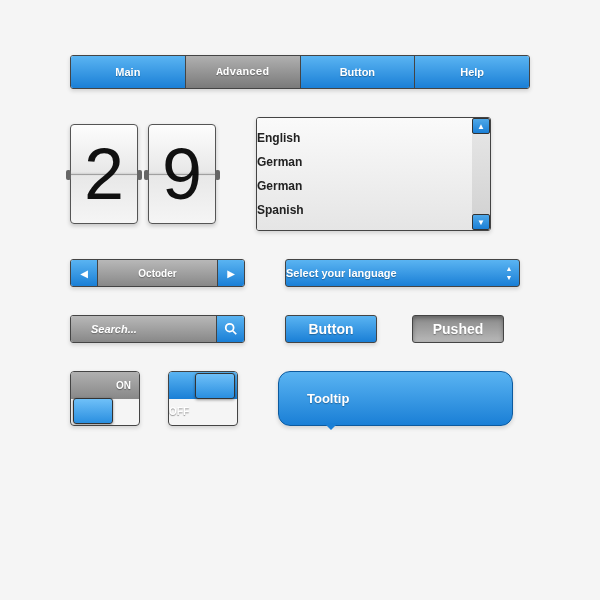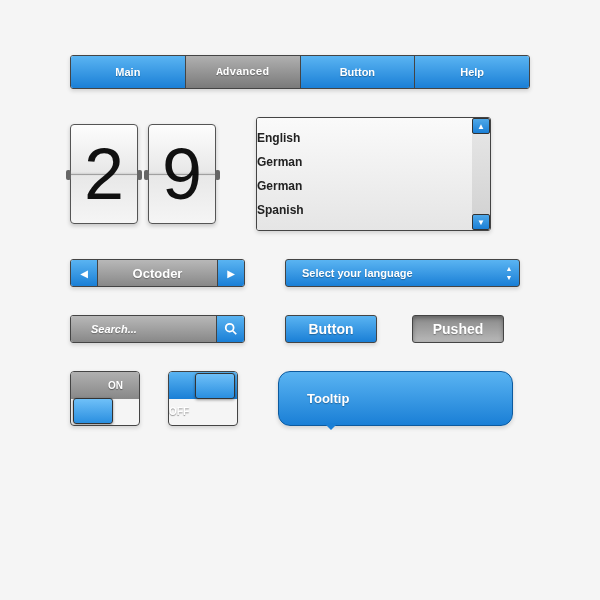--- a/index.html
+++ b/index.html
@@ -24,41 +24,41 @@
 .listbox-wrap { display: flex; width: 235px; border: 1px solid #444; border-radius: 3px; overflow: hidden; box-shadow: 0 2px 4px rgba(0,0,0,0.15); }
 .listbox { flex: 1; background: linear-gradient(#fafafa, #e5e5e5); padding: 8px 0; }
 .listitem { padding: 5px 0; font-size: 12px; color: #222; font-weight: bold; }
 .scroll { width: 18px; background: linear-gradient(#e8e8e8, #d0d0d0); display: flex; flex-direction: column; }
 .scroll .arr { height: 16px; background: linear-gradient(#4fa8e8, #1a7fd6); display: flex; align-items: center; justify-content: center; color: #fff; font-size: 8px; border: 1px solid #333; border-radius: 2px; }
 .scroll .track { flex: 1; }
 
 
 .spinner { display: flex; width: 175px; height: 28px; border: 1px solid #444; border-radius: 3px; overflow: hidden; box-shadow: 0 2px 4px rgba(0,0,0,0.15); }
 .spinner .sbtn { width: 26px; background: linear-gradient(#5ab4f2, #1a7fd6); display: flex; align-items: center; justify-content: center; color: #fff; font-size: 10px; cursor: pointer; }
-.spinner .sval { flex: 1; background: linear-gradient(#b8b8b8, #888); display: flex; align-items: center; justify-content: center; font-size: 13px; font-weight: bold; color: #fff; text-shadow: 0 1px 1px rgba(0,0,0,0.3); border-left: 1px solid #444; border-right: 1px solid #444; }
+.spinner .sval { flex: 1; background: linear-gradient(#b8b8b8, #888); display: flex; align-items: center; justify-content: center; font-size: 10px; font-weight: bold; color: #fff; text-shadow: 0 1px 1px rgba(0,0,0,0.3); border-left: 1px solid #444; border-right: 1px solid #444; }
 
 
 .dropdown { display: flex; width: 235px; height: 28px; border: 1px solid #444; border-radius: 3px; overflow: hidden; box-shadow: 0 2px 4px rgba(0,0,0,0.15); background: linear-gradient(#5ab4f2, #1a7fd6); cursor: pointer; }
-.dropdown .dval { flex: 1; display: flex; align-items: center; padding-left: 16px; font-size: 11px; font-weight: bold; color: #fff; text-shadow: 0 1px 1px rgba(0,0,0,0.3); }
+.dropdown .dval { flex: 1; display: flex; align-items: center; font-size: 11px; font-weight: bold; color: #fff; text-shadow: 0 1px 1px rgba(0,0,0,0.3); }
 .dropdown .darrows { width: 20px; display: flex; flex-direction: column; justify-content: center; gap: 2px; align-items: center; color: #fff; font-size: 7px; }
 
 
 .search { display: flex; width: 175px; height: 28px; border: 1px solid #444; border-radius: 3px; overflow: hidden; box-shadow: 0 2px 4px rgba(0,0,0,0.15); }
 .search .sinp { flex: 1; background: linear-gradient(#b8b8b8, #888); display: flex; align-items: center; padding-left: 20px; font-size: 11px; font-weight: bold; color: #fff; font-style: italic; text-shadow: 0 1px 1px rgba(0,0,0,0.3); }
 .search .sbtn2 { width: 28px; background: linear-gradient(#5ab4f2, #1a7fd6); border-left: 1px solid #444; display: flex; align-items: center; justify-content: center; cursor: pointer; }
 .search .sbtn2 svg { width: 14px; height: 14px; }
 
 
 .btn { width: 92px; height: 28px; border: 1px solid #444; border-radius: 3px; background: linear-gradient(#5ab4f2, #1a7fd6); display: flex; align-items: center; justify-content: center; font-size: 14px; font-weight: bold; color: #fff; text-shadow: 0 1px 1px rgba(0,0,0,0.3); box-shadow: 0 2px 4px rgba(0,0,0,0.15); cursor: pointer; }
 .btn.pushed { background: linear-gradient(#888, #b8b8b8); box-shadow: inset 0 2px 4px rgba(0,0,0,0.3); }
 
 
 .toggle { width: 70px; height: 55px; border: 1px solid #444; border-radius: 4px; overflow: hidden; box-shadow: 0 2px 4px rgba(0,0,0,0.15); position: relative; }
 .toggle .half { height: 50%; display: flex; align-items: center; font-size: 10px; font-weight: bold; color: #fff; text-shadow: 0 1px 1px rgba(0,0,0,0.4); }
-.toggle.on .half:first-child { background: linear-gradient(#b0b0b0, #888); justify-content: flex-end; padding-right: 16px; }
+.toggle.on .half:first-child { background: linear-gradient(#b0b0b0, #888); justify-content: flex-end; padding-right: 8px; }
 .toggle.on .half:last-child { background: linear-gradient(#5ab4f2, #1a7fd6); }
 .toggle.off .half:first-child { background: linear-gradient(#5ab4f2, #1a7fd6); }
 .toggle.off .half:last-child { background: linear-gradient(#b0b0b0, #888); justify-content: flex-start; padding-left: 8px; }
 .toggle .knob { position: absolute; width: 40px; height: 26px; border: 1px solid #333; border-radius: 3px; background: linear-gradient(#6fc0f8, #2a8fe0); box-shadow: 0 1px 3px rgba(0,0,0,0.4); }
 .toggle.on .knob { left: 2px; bottom: 1px; }
 .toggle.off .knob { right: 2px; top: 1px; }
 
 
 .tooltip { width: 235px; height: 55px; border-radius: 12px; background: linear-gradient(#5ab4f2, #1a7fd6); border: 1px solid #0d5a9e; display: flex; align-items: center; padding-left: 28px; font-size: 13px; font-weight: bold; color: #fff; text-shadow: 0 1px 1px rgba(0,0,0,0.3); position: relative; box-shadow: 0 2px 4px rgba(0,0,0,0.15); }
 .tooltip::after { content: ''; position: absolute; bottom: -12px; left: 45px; border: 7px solid transparent; border-top-color: #1a7fd6; }

